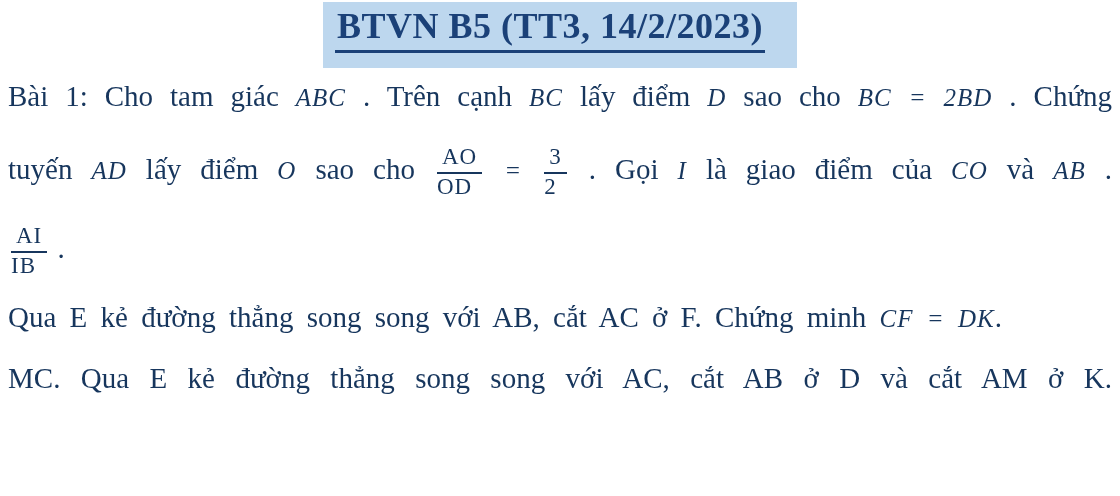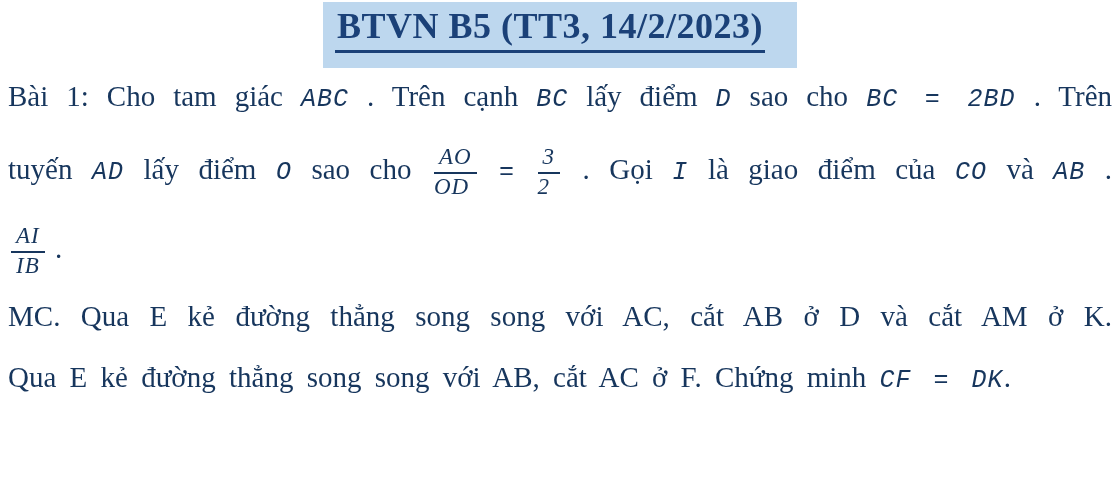--- a/index.html
+++ b/index.html
@@ -56,27 +56,25 @@
   .l3 { height: 76px; line-height: 76px; }
   .l4 { height: 60px; line-height: 60px; }
   .l5 { height: 60px; line-height: 60px; }
   .l6 { height: 62px; line-height: 62px; word-spacing: 6px; }
   .bold { font-weight: normal; }
   .math {
     font-style: italic;
     font-size: 25px;
     letter-spacing: 1px;
     white-space: nowrap;
-    font-family: Liberation Mono, monospace;
   }
   .frac {
     display: inline-block;
     vertical-align: middle;
-    text-align: center;
-    font-style: italic;
+    text-align: left;
     font-size: 23px;
     line-height: 26px;
     letter-spacing: 1px;
     margin: 0 3px;
   }
   .frac .num {
     display: block;
     border-bottom: 2px solid #17365D;
     padding: 0 5px 2px 5px;
   }
@@ -99,21 +97,21 @@
     <div class="line l1 just">
       <span class="bold">Bài 1:</span>
       <span>Cho tam giác</span>
       <span class="math">ABC</span>
       <span>. Trên cạnh</span>
       <span class="math">BC</span>
       <span>lấy điểm</span>
       <span class="math">D</span>
       <span>sao cho</span>
       <span class="math">BC = 2BD</span>
-      <span>. Trên</span>
+      <span>. Chứng</span>
     </div>
 
     <div class="line l2 just">
       <span>tuyến</span>
       <span class="math">AD</span>
       <span>lấy điểm</span>
       <span class="math">O</span>
       <span>sao cho</span>
       <span class="frac"><span class="num">AO</span><span class="den">OD</span></span>
       <span class="math">=</span>
@@ -126,23 +124,23 @@
       <span class="math">AB</span>
       <span>.</span>
     </div>
 
     <div class="line l3">
       <span class="frac"><span class="num">AI</span><span class="den">IB</span></span>
       <span>.</span>
     </div>
 
 
-    <div class="line l5 just">
-      <span>MC. Qua E kẻ đường thẳng song song với AC, cắt AB ở D và cắt AM ở K.</span>
-    </div>
-
     <div class="line l6">
       <span>Qua E kẻ đường thẳng song song với AB, cắt AC ở F. Chứng minh</span>
       <span class="math">CF = DK</span><span>.</span>
+    </div>
+
+    <div class="line l5 just">
+      <span>MC. Qua E kẻ đường thẳng song song với AC, cắt AB ở D và cắt AM ở K.</span>
     </div>
 
   </div>
 </div>
 
 </body></html>

